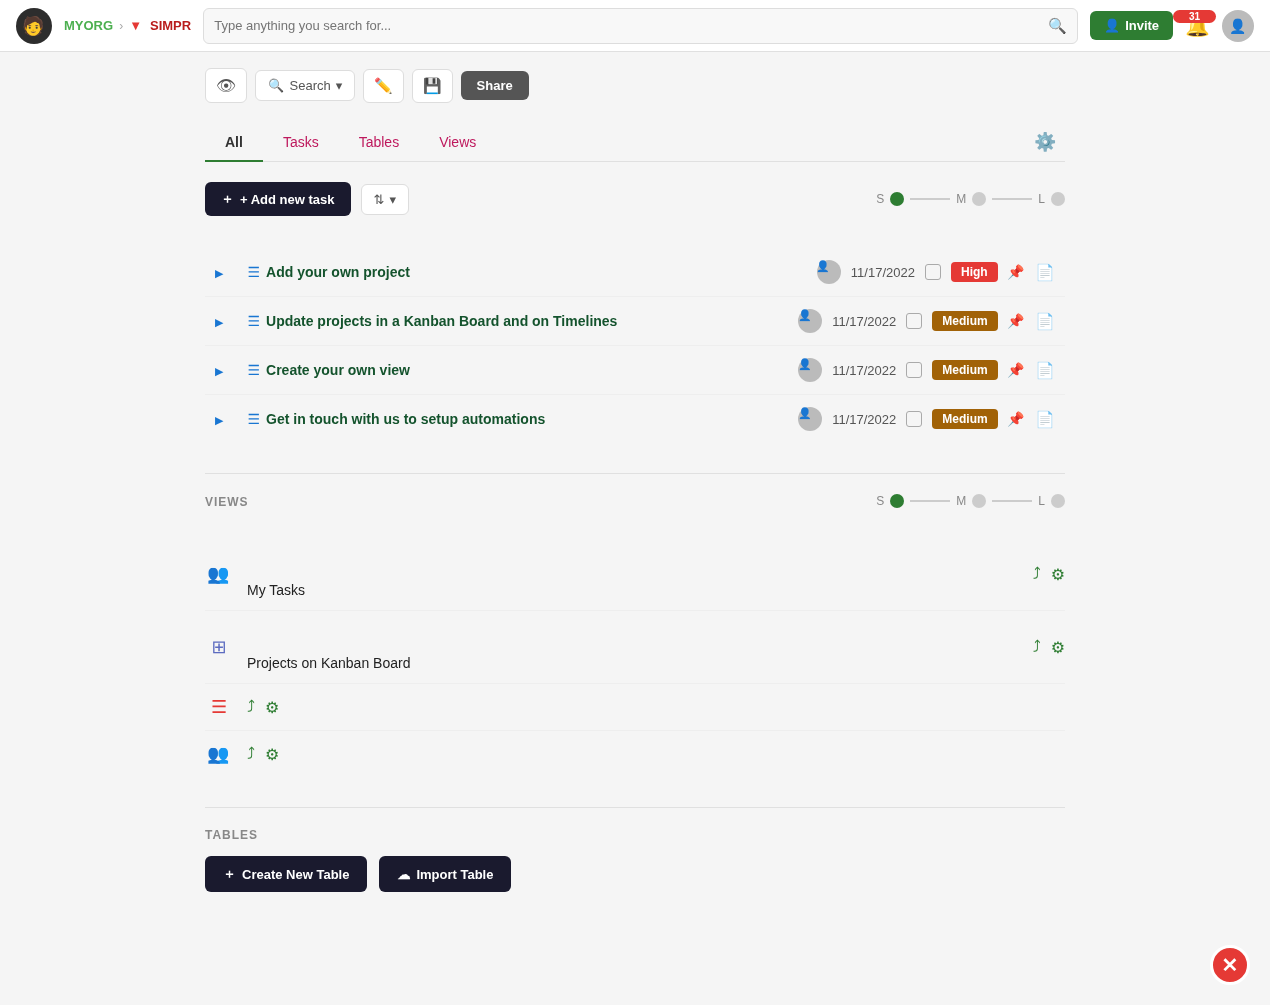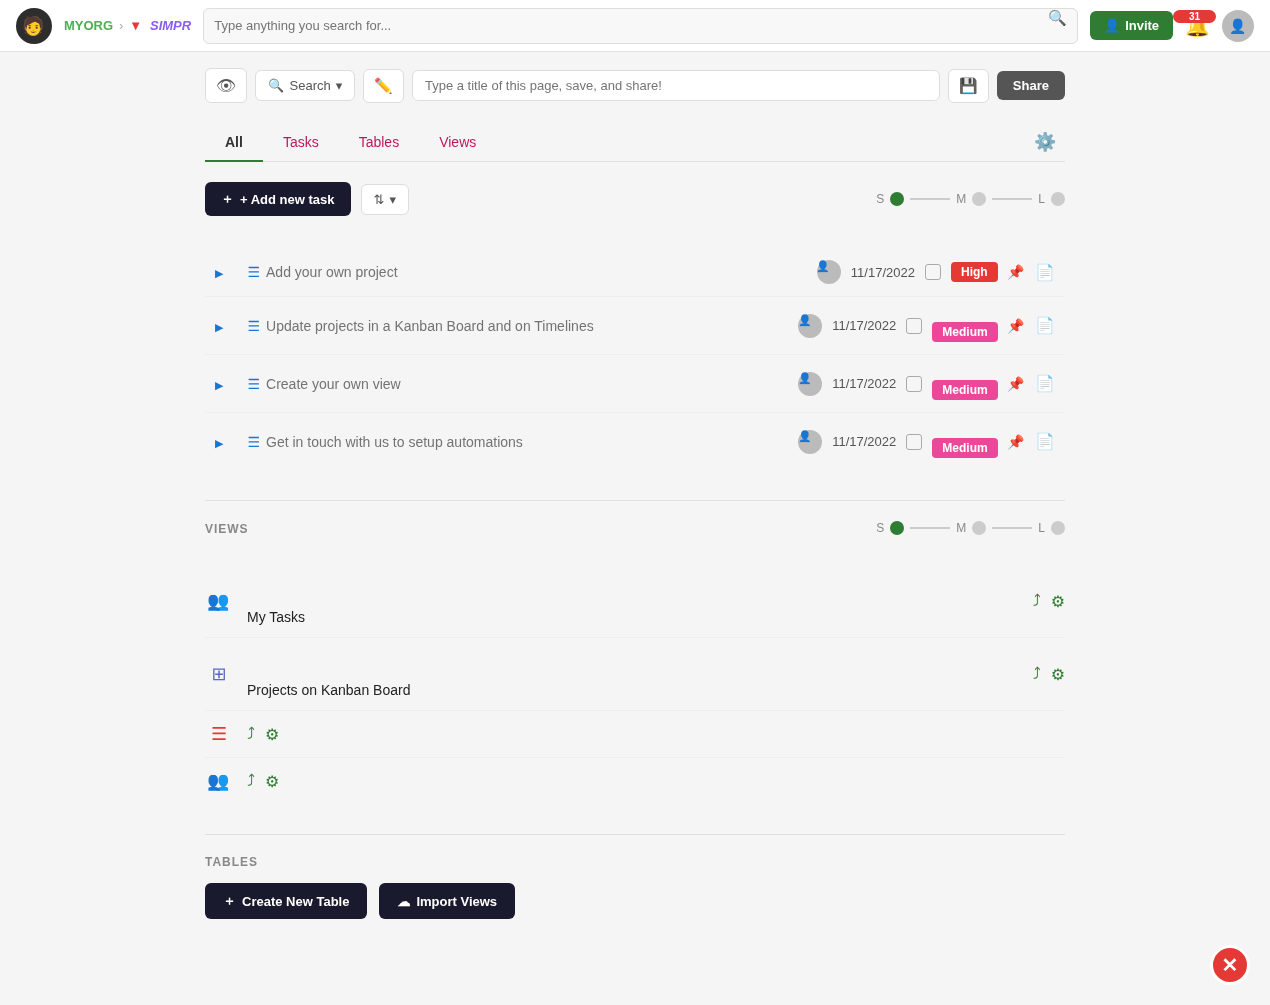--- a/index.html
+++ b/index.html
@@ -13,24 +13,24 @@
     }
     .avatar-circle {
       width: 36px; height: 36px; border-radius: 50%; background: #2d2d2d;
       display: flex; align-items: center; justify-content: center;
       font-size: 18px; flex-shrink: 0; overflow: hidden;
     }
     .org-breadcrumb {
       display: flex; align-items: center; gap: 6px; font-size: 13px; color: #555; text-align: center;
     }
     .org-name { color: #4caf50; font-weight: 600; }
-    .proj-name { color: #8b5cf6; font-weight: 600; font-style: italic; }
+    .proj-name { color: #b91c1c; font-weight: 600; }
     .chevron { color: #aaa; font-size: 12px; }
     .search-global {
-      flex: 1; display: flex; 
+      flex: 1; display: flex; align-items: center;
       background: #f8f8f8; border: 1px solid #ddd; border-radius: 6px;
       padding: 0 10px; height: 36px; gap: 8px;
     }
     .search-global input {
       border: none; background: transparent; outline: none; width: 100%; font-size: 13px; color: #555;
     }
     .search-icon-sm { color: #aaa; font-size: 15px; }
     .invite-btn {
       background: #2e7d32; color: #fff; border: none; border-radius: 6px;
       padding: 7px 14px; cursor: pointer; font-size: 13px; font-weight: 600;
@@ -130,30 +130,30 @@
       display: flex; align-items: center; gap: 5px;
     }
 
     
     .task-table { width: 100%; border-collapse: collapse; margin-bottom: 30px; }
     .task-row { border-bottom: 1px solid #eee; }
     .task-row:last-child { border-bottom: none; }
     .task-cell { padding: 12px 10px; vertical-align: middle; }
     .task-expand { color: #1976d2; font-size: 11px; cursor: pointer; padding-right: 4px; }
     .task-icon { color: #1976d2; font-size: 14px; margin-right: 6px; }
-    .task-name { font-size: 14px; color: #737373; font-weight: 400; }
+    .task-name { font-size: 14px; color: #14532d; font-weight: 700; }
     .task-meta { display: flex; align-items: center; gap: 10px; justify-content: flex-end; }
     .task-avatar { width: 24px; height: 24px; border-radius: 50%; background: #bbb; font-size: 11px; }
     .task-date { font-size: 13px; color: #555; }
     .task-check { width: 16px; height: 16px; border: 1px solid #aaa; border-radius: 3px; cursor: pointer; }
     .badge {
       border-radius: 4px; padding: 3px 10px; font-size: 12px; font-weight: 700; color: #fff;
     }
     .badge-high { background: #e53935; text-align: center; }
-    .badge-medium { background: #ec4899; margin-top: 13px; }
+    .badge-medium { background: #a16207; }
     .pin-icon { color: #ccc; font-size: 14px; cursor: pointer; }
     .doc-icon { color: #43a047; font-size: 16px; cursor: pointer; }
 
     
     .views-section { margin-bottom: 30px; }
     .view-row {
       display: flex; align-items: center; padding: 12px 0;
       border-bottom: 1px solid #eee;
     }
     .view-row:last-child { border-bottom: none; }
@@ -218,21 +218,20 @@
 <div class="main-content">
 
   <div class="toolbar-row">
     <button class="eye-btn">👁</button>
     <button class="search-btn">
       <span>🔍</span>
       <span>Search</span>
       <span>▾</span>
     </button>
     <button class="edit-btn">✏️</button>
-    <input class="title-input" type="text" placeholder="Type a title of this page, save, and share!" style="">
     <button class="save-icon-btn">💾</button>
     <button class="share-btn">Share</button>
   </div>
 
   <div class="tabs">
     <div class="tab active">All</div>
     <div class="tab">Tasks</div>
     <div class="tab">Tables</div>
     <div class="tab">Views</div>
     <div class="gear-tab">⚙️</div>
@@ -410,20 +409,20 @@
 
   <div class="tables-section">
     <div class="section-title">TABLES</div>
     <div class="tables-btns">
       <button class="create-table-btn">
         <span>＋</span>
         <span>Create New Table</span>
       </button>
       <button class="import-table-btn">
         <span>☁</span>
-        <span>Import Views</span>
+        <span>Import Table</span>
       </button>
     </div>
   </div>
 
 </div>
 
 <div class="error-bubble">✕</div>
 
 </body></html>

